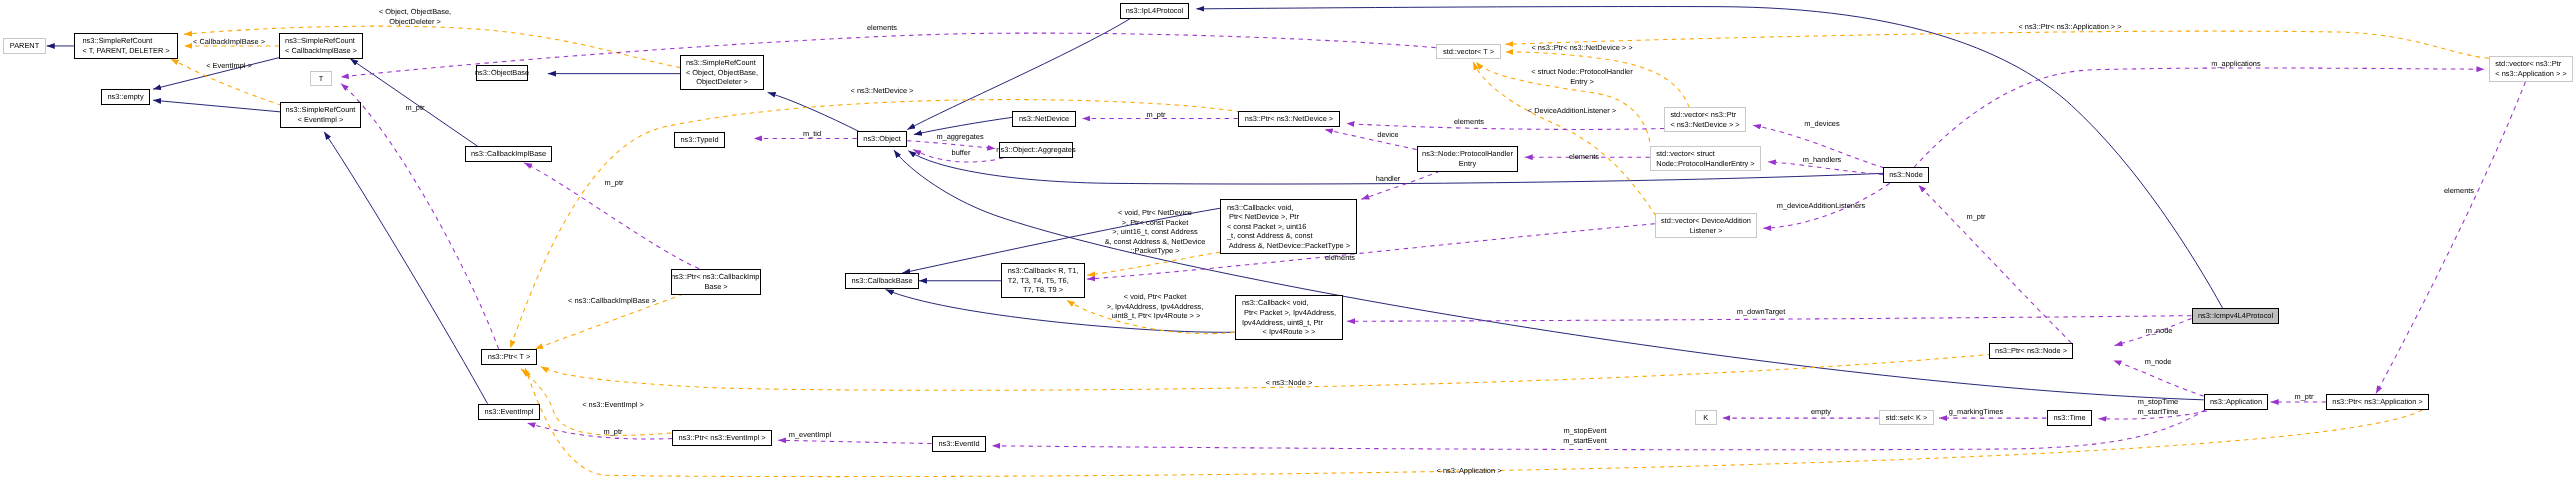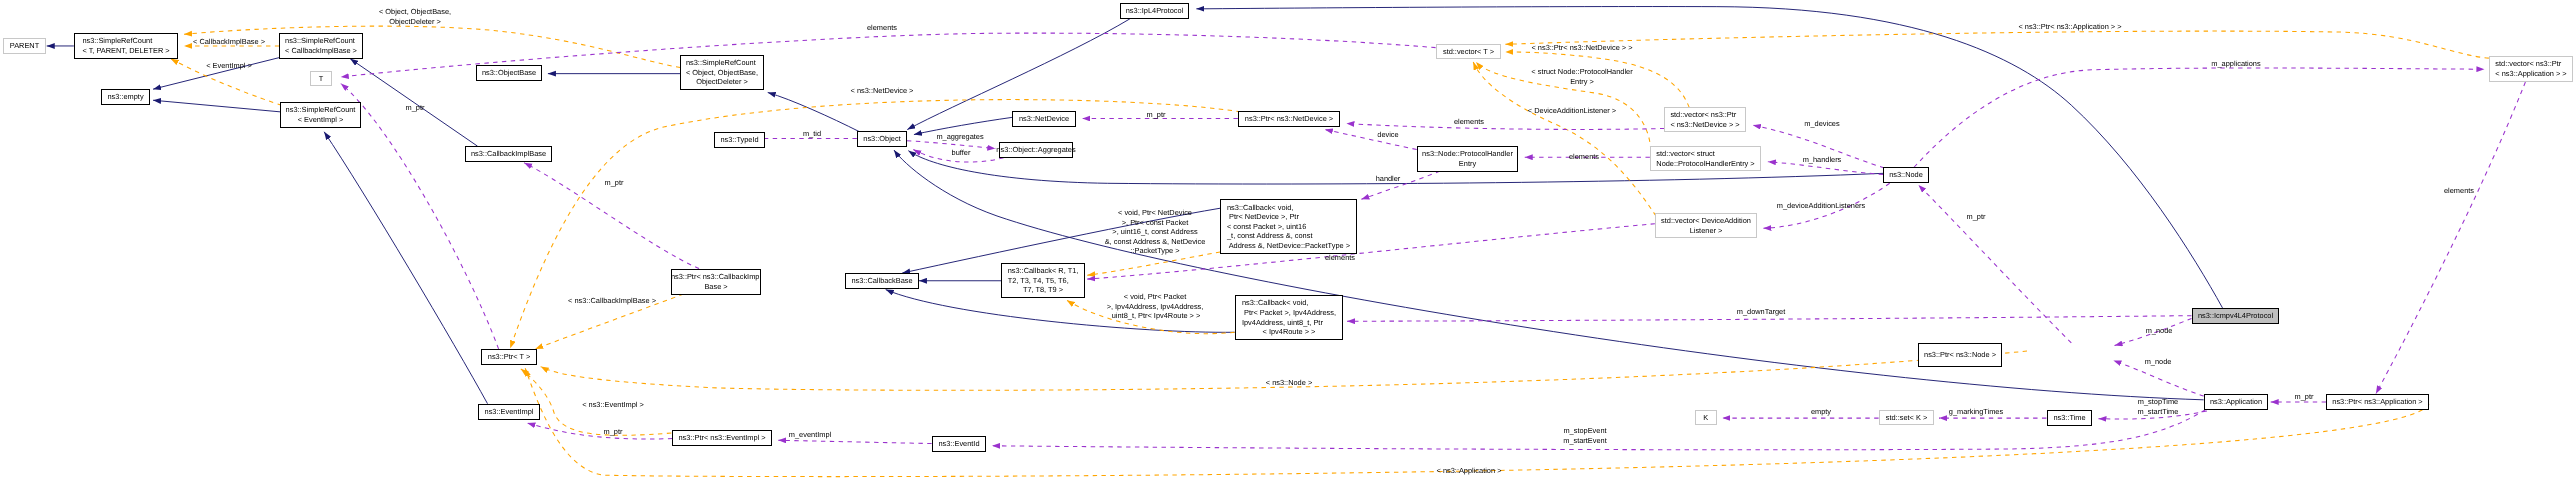--- a/index.html
+++ b/index.html
@@ -97,24 +97,24 @@
 <path class="e-use" d="M 1682,801 L 1405,795" marker-end="url(#ah-use)"></path>
 <path class="e-use" d="M 1214,792 C 1120,795 1040,790 952,764" marker-end="url(#ah-use)"></path>
 <path class="e-use" d="M 4560,148 C 4480,350 4350,600 4290,711" marker-end="url(#ah-use)"></path>
 </svg>
 <div class="node n-gray" style="left:2.8px;top:38px;width:43px;height:16px"><span class="nlines"><span class="nl">PARENT</span></span></div>
 <div class="node n-solid" style="left:74px;top:33px;width:104px;height:25.5px"><span class="nlines"><span class="nl">ns3::SimpleRefCount</span><span class="nl">&lt; T, PARENT, DELETER &gt;</span></span></div>
 <div class="node n-solid" style="left:101px;top:89px;width:49px;height:16px"><span class="nlines"><span class="nl">ns3::empty</span></span></div>
 <div class="node n-solid" style="left:279px;top:33px;width:84px;height:25.5px"><span class="nlines"><span class="nl">ns3::SimpleRefCount</span><span class="nl">&lt; CallbackImplBase &gt;</span></span></div>
 <div class="node n-gray" style="left:310px;top:71px;width:22px;height:15px"><span class="nlines"><span class="nl">T</span></span></div>
 <div class="node n-solid" style="left:280px;top:102px;width:81px;height:25.5px"><span class="nlines"><span class="nl">ns3::SimpleRefCount</span><span class="nl">&lt; EventImpl &gt;</span></span></div>
-<div class="node n-solid" style="left:476px;top:65px;width:66px;height:16px"><span class="nlines"><span class="nl">ns3::ObjectBase</span></span></div>
+<div class="node n-solid" style="left:476px;top:65px;width:52px;height:16px"><span class="nlines"><span class="nl">ns3::ObjectBase</span></span></div>
 <div class="node n-solid" style="left:465px;top:146px;width:87px;height:16px"><span class="nlines"><span class="nl">ns3::CallbackImplBase</span></span></div>
 <div class="node n-solid" style="left:680px;top:55px;width:84px;height:35px"><span class="nlines"><span class="nl">ns3::SimpleRefCount</span><span class="nl">&lt; Object, ObjectBase,</span><span class="nl">ObjectDeleter &gt;</span></span></div>
-<div class="node n-solid" style="left:714px;top:132px;width:51px;height:16px"><span class="nlines"><span class="nl">ns3::TypeId</span></span></div>
+<div class="node n-solid" style="left:674px;top:132px;width:51px;height:16px"><span class="nlines"><span class="nl">ns3::TypeId</span></span></div>
 <div class="node n-solid" style="left:857px;top:131px;width:50px;height:16px"><span class="nlines"><span class="nl">ns3::Object</span></span></div>
 <div class="node n-solid" style="left:1012px;top:111px;width:64px;height:16px"><span class="nlines"><span class="nl">ns3::NetDevice</span></span></div>
 <div class="node n-solid" style="left:999px;top:142px;width:74px;height:16px"><span class="nlines"><span class="nl">ns3::Object::Aggregates</span></span></div>
 <div class="node n-solid" style="left:1120px;top:2.8px;width:69px;height:16px"><span class="nlines"><span class="nl">ns3::IpL4Protocol</span></span></div>
 <div class="node n-solid" style="left:1238px;top:111px;width:102px;height:16px"><span class="nlines"><span class="nl">ns3::Ptr&lt; ns3::NetDevice &gt;</span></span></div>
 <div class="node n-solid" style="left:1417px;top:146px;width:101px;height:26px"><span class="nlines"><span class="nl">ns3::Node::ProtocolHandler</span><span class="nl">Entry</span></span></div>
 <div class="node n-solid" style="left:1220px;top:199px;width:137px;height:55px"><span class="nlines"><span class="nl">ns3::Callback&lt; void,</span><span class="nl"> Ptr&lt; NetDevice &gt;, Ptr</span><span class="nl">&lt; const Packet &gt;, uint16</span><span class="nl">_t, const Address &amp;, const</span><span class="nl"> Address &amp;, NetDevice::PacketType &gt;</span></span></div>
 <div class="node n-gray" style="left:1436px;top:44px;width:65px;height:15px"><span class="nlines"><span class="nl">std::vector&lt; T &gt;</span></span></div>
 <div class="node n-gray" style="left:1664px;top:107px;width:82px;height:25px"><span class="nlines"><span class="nl">std::vector&lt; ns3::Ptr</span><span class="nl">&lt; ns3::NetDevice &gt; &gt;</span></span></div>
 <div class="node n-gray" style="left:1650px;top:146px;width:111px;height:25px"><span class="nlines"><span class="nl">std::vector&lt; struct</span><span class="nl">Node::ProtocolHandlerEntry &gt;</span></span></div>
@@ -125,21 +125,21 @@
 <div class="node n-solid" style="left:845px;top:273px;width:74px;height:16px"><span class="nlines"><span class="nl">ns3::CallbackBase</span></span></div>
 <div class="node n-solid" style="left:1001px;top:263px;width:84px;height:35px"><span class="nlines"><span class="nl">ns3::Callback&lt; R, T1,</span><span class="nl">T2, T3, T4, T5, T6,</span><span class="nl">T7, T8, T9 &gt;</span></span></div>
 <div class="node n-solid" style="left:1235px;top:295px;width:108px;height:45px"><span class="nlines"><span class="nl">ns3::Callback&lt; void,</span><span class="nl"> Ptr&lt; Packet &gt;, Ipv4Address,</span><span class="nl">Ipv4Address, uint8_t, Ptr</span><span class="nl">&lt; Ipv4Route &gt; &gt;</span></span></div>
 <div class="node n-solid" style="left:481px;top:349px;width:56px;height:16px"><span class="nlines"><span class="nl">ns3::Ptr&lt; T &gt;</span></span></div>
 <div class="node n-solid" style="left:478px;top:404px;width:62px;height:16px"><span class="nlines"><span class="nl">ns3::EventImpl</span></span></div>
 <div class="node n-solid" style="left:672px;top:430px;width:100px;height:16px"><span class="nlines"><span class="nl">ns3::Ptr&lt; ns3::EventImpl &gt;</span></span></div>
 <div class="node n-solid" style="left:932px;top:436px;width:54px;height:16px"><span class="nlines"><span class="nl">ns3::EventId</span></span></div>
 <div class="node n-gray" style="left:1695px;top:410px;width:21.6px;height:15px"><span class="nlines"><span class="nl">K</span></span></div>
 <div class="node n-gray" style="left:1879px;top:410px;width:55px;height:15px"><span class="nlines"><span class="nl">std::set&lt; K &gt;</span></span></div>
 <div class="node n-solid" style="left:2047px;top:410px;width:45px;height:16px"><span class="nlines"><span class="nl">ns3::Time</span></span></div>
-<div class="node n-solid" style="left:1918px;top:343px;width:84px;height:24px"><span class="nlines"><span class="nl">ns3::Ptr&lt; ns3::Node &gt;</span></span></div>
+<div class="node n-solid" style="left:1989px;top:343px;width:84px;height:16px"><span class="nlines"><span class="nl">ns3::Ptr&lt; ns3::Node &gt;</span></span></div>
 <div class="node n-hl" style="left:2192px;top:308px;width:87px;height:16px"><span class="nlines"><span class="nl">ns3::Icmpv4L4Protocol</span></span></div>
 <div class="node n-solid" style="left:2204px;top:394px;width:64px;height:16px"><span class="nlines"><span class="nl">ns3::Application</span></span></div>
 <div class="node n-solid" style="left:2326px;top:394px;width:103px;height:16px"><span class="nlines"><span class="nl">ns3::Ptr&lt; ns3::Application &gt;</span></span></div>
 <div class="elabel" style="left:229px;top:42px"><span class="ll">&lt; CallbackImplBase &gt;</span></div>
 <div class="elabel" style="left:415px;top:17px"><span class="ll">&lt; Object, ObjectBase,</span><span class="ll">ObjectDeleter &gt;</span></div>
 <div class="elabel" style="left:229px;top:66px"><span class="ll">&lt; EventImpl &gt;</span></div>
 <div class="elabel" style="left:882px;top:91px"><span class="ll">&lt; ns3::NetDevice &gt;</span></div>
 <div class="elabel" style="left:612px;top:301px"><span class="ll">&lt; ns3::CallbackImplBase &gt;</span></div>
 <div class="elabel" style="left:613px;top:405px"><span class="ll">&lt; ns3::EventImpl &gt;</span></div>
 <div class="elabel" style="left:1289px;top:383px"><span class="ll">&lt; ns3::Node &gt;</span></div>

